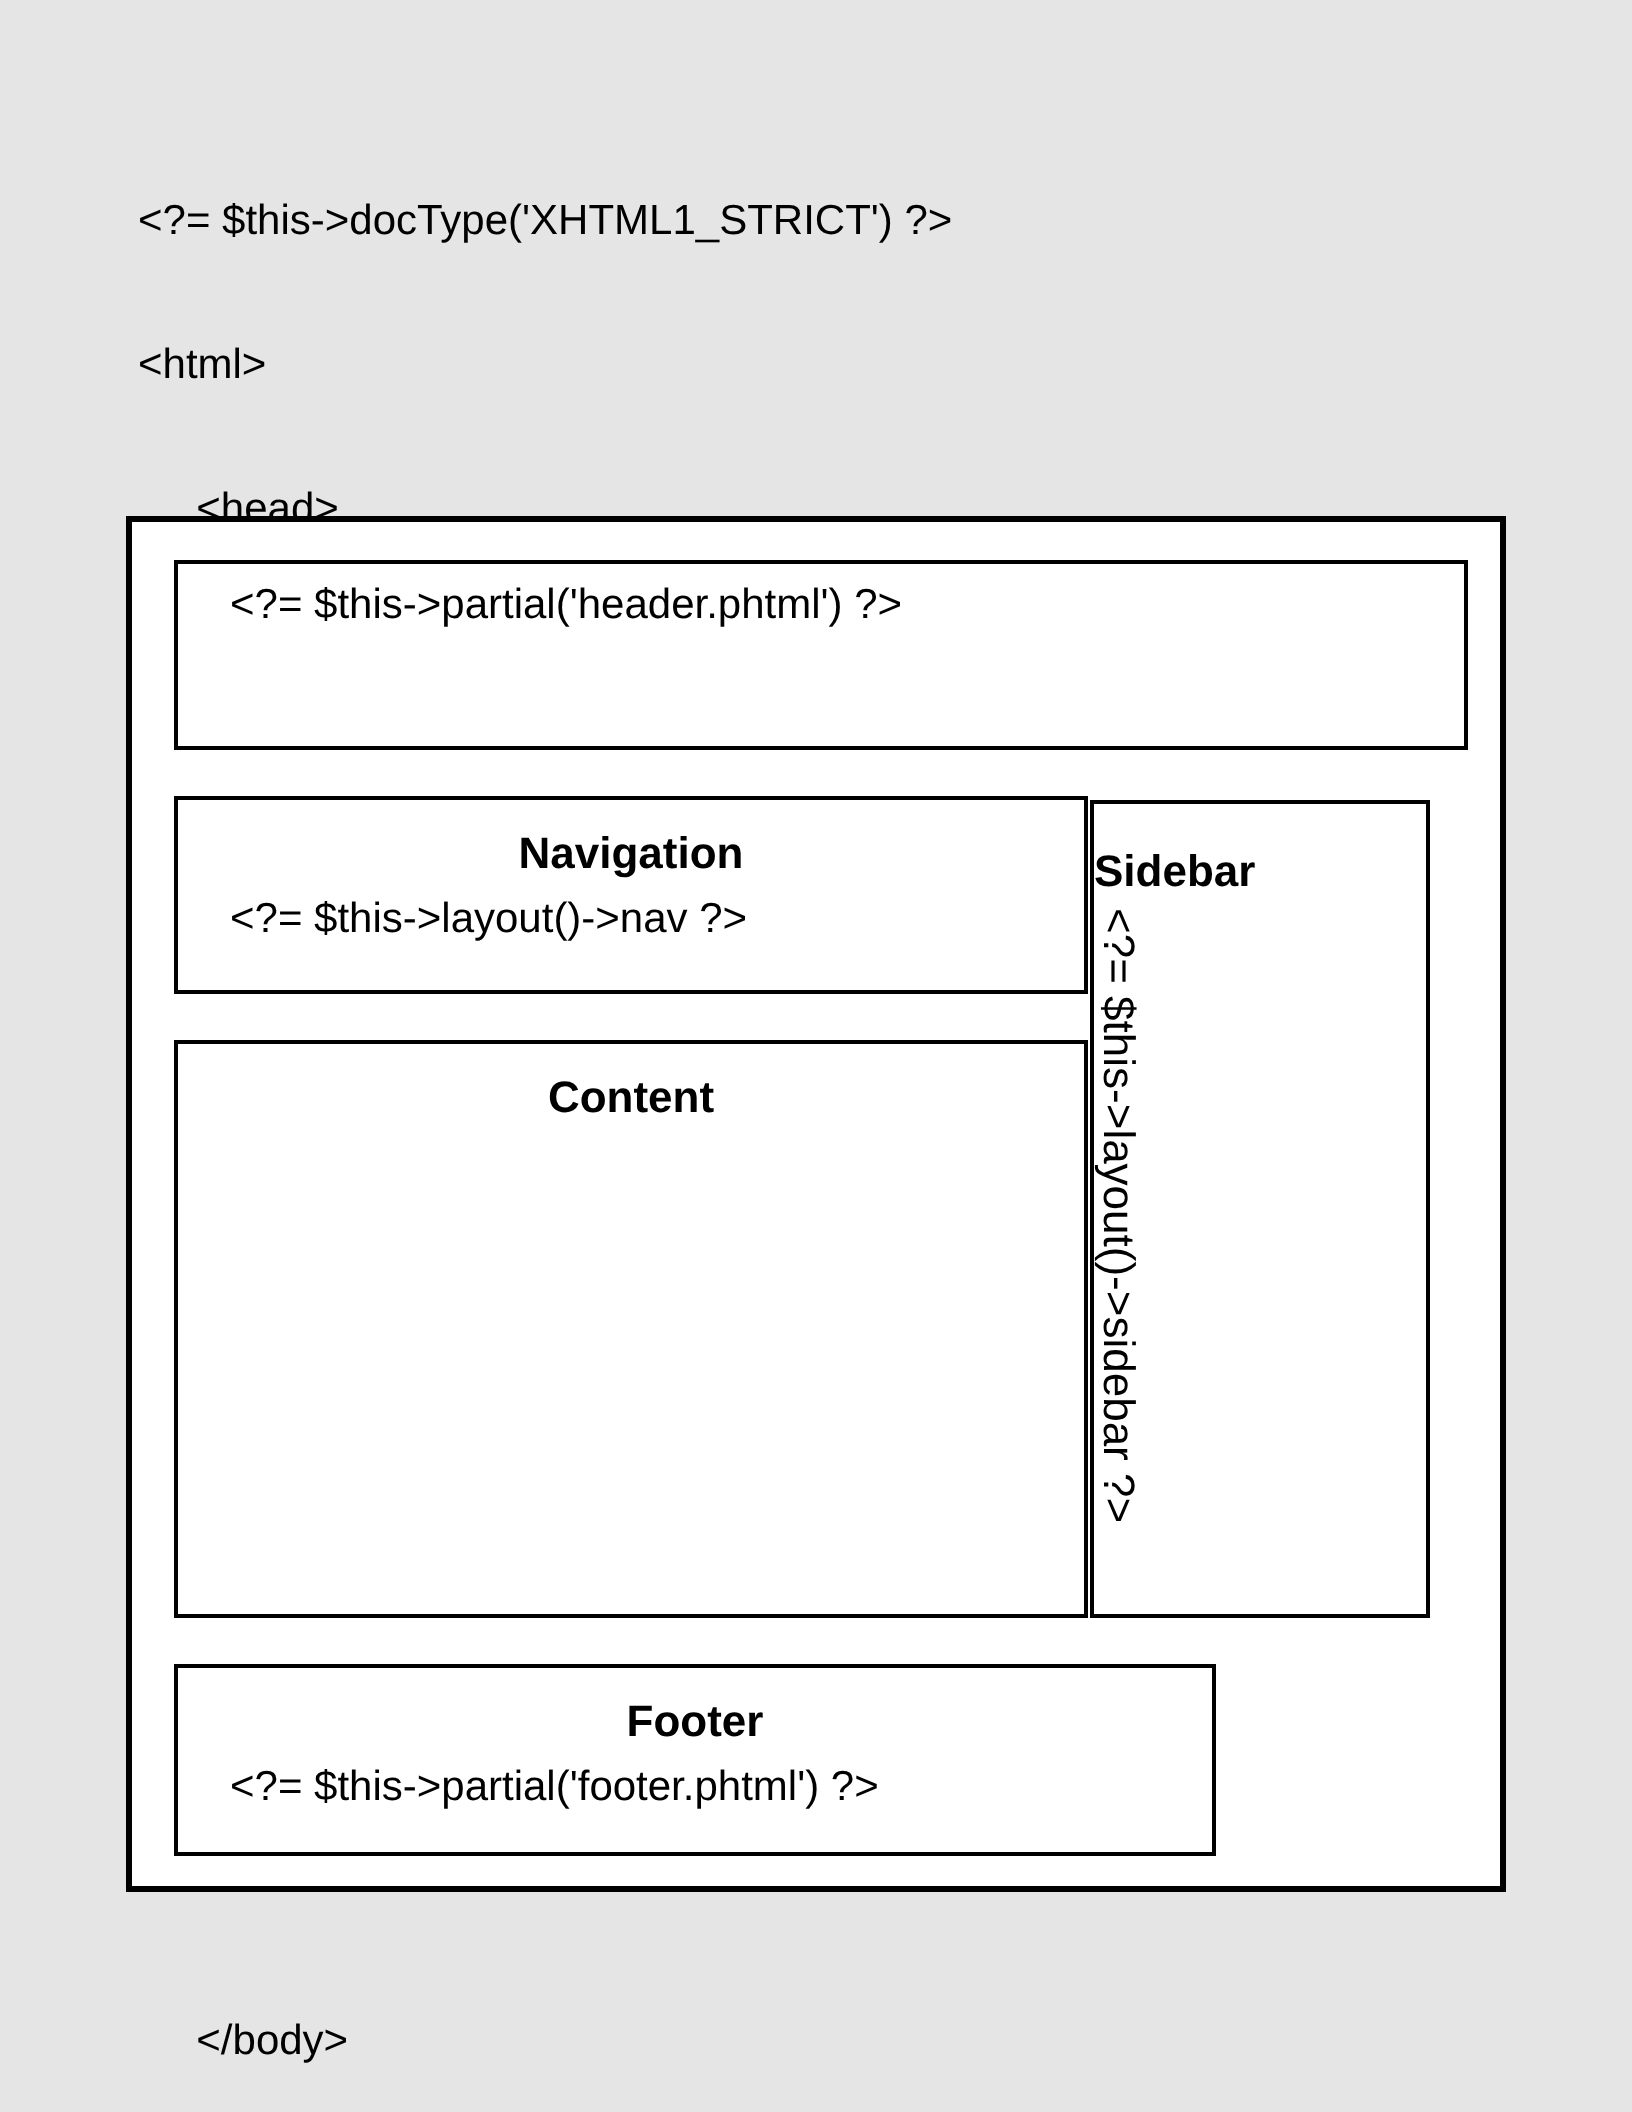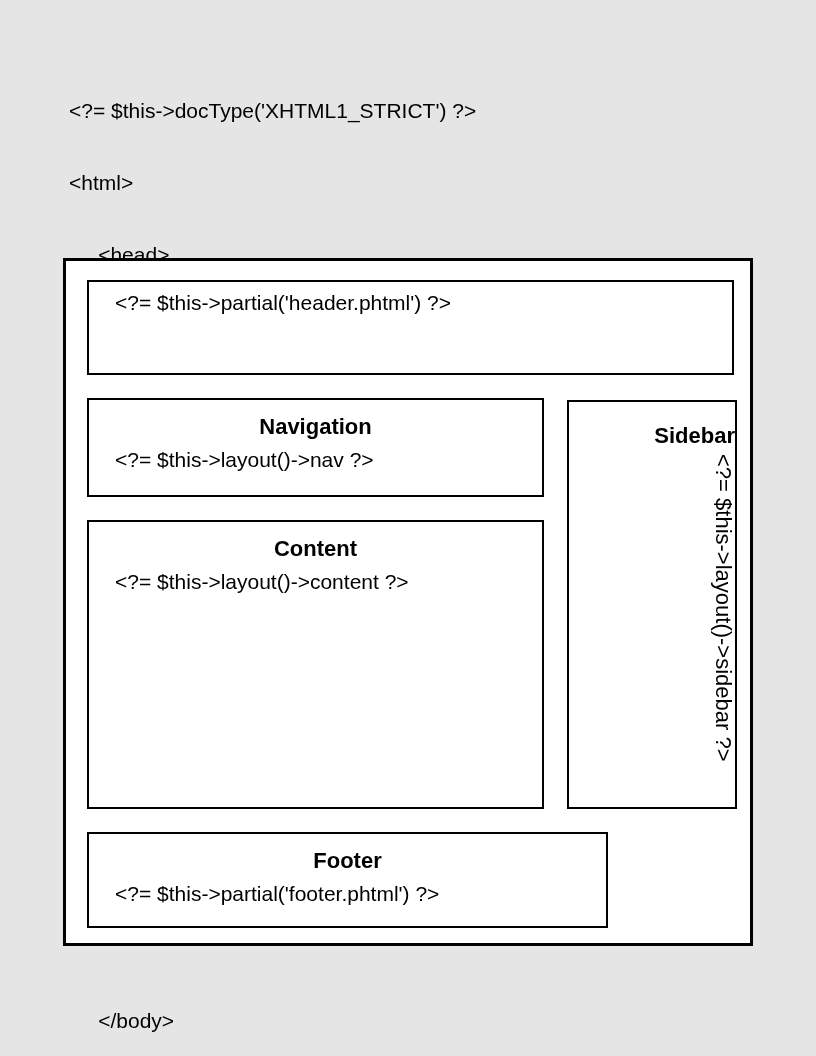--- a/index.html
+++ b/index.html
@@ -31,22 +31,22 @@
     background: #ffffff;
   }
   .inner-box {
     position: absolute;
     border: 2px solid #000000;
     background: #ffffff;
   }
   .box-header    { left: 21px;  top: 19px;  width: 647px; height: 95px; }
   .box-nav       { left: 21px;  top: 137px; width: 457px; height: 99px; }
   .box-content   { left: 21px;  top: 259px; width: 457px; height: 289px; }
-  .box-sidebar   { left: 501px; top: 139px; width: 170px; height: 409px;
-                   display: flex; flex-direction: column; align-items: flex-end; }
+  .box-sidebar   { left: 479px; top: 139px; width: 170px; height: 409px;
+                   display: flex; flex-direction: column; align-items: flex-start; }
   .box-footer    { left: 21px;  top: 571px; width: 521px; height: 96px; }
   .box-title {
     text-align: center;
     font-weight: bold;
     font-size: 22px;
     line-height: 24px;
     margin-top: 15px;
   }
   .box-code {
     font-size: 21px;
@@ -86,21 +86,20 @@
       <div class="box-code">&lt;?= $this-&gt;partial('header.phtml') ?&gt;</div>
     </div>
 
     <div class="inner-box box-nav">
       <div class="box-title">Navigation</div>
       <div class="box-code">&lt;?= $this-&gt;layout()-&gt;nav ?&gt;</div>
     </div>
 
     <div class="inner-box box-content">
       <div class="box-title">Content</div>
-      <div class="box-code">&lt;?= $this-&gt;layout()-&gt;content ?&gt;</div>
     </div>
 
     <div class="inner-box box-sidebar">
       <div class="box-title sidebar-title">Sidebar</div>
       <div class="sidebar-vert">&lt;?= $this-&gt;layout()-&gt;sidebar ?&gt;</div>
     </div>
 
     <div class="inner-box box-footer">
       <div class="box-title">Footer</div>
       <div class="box-code">&lt;?= $this-&gt;partial('footer.phtml') ?&gt;</div>

